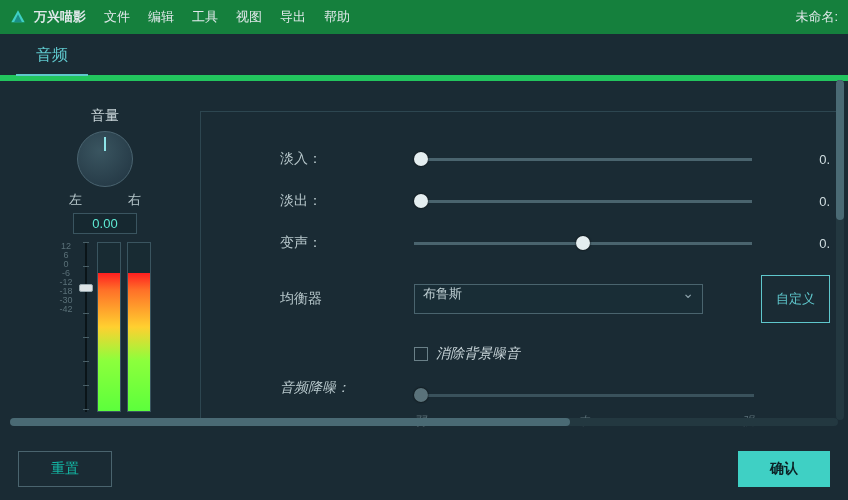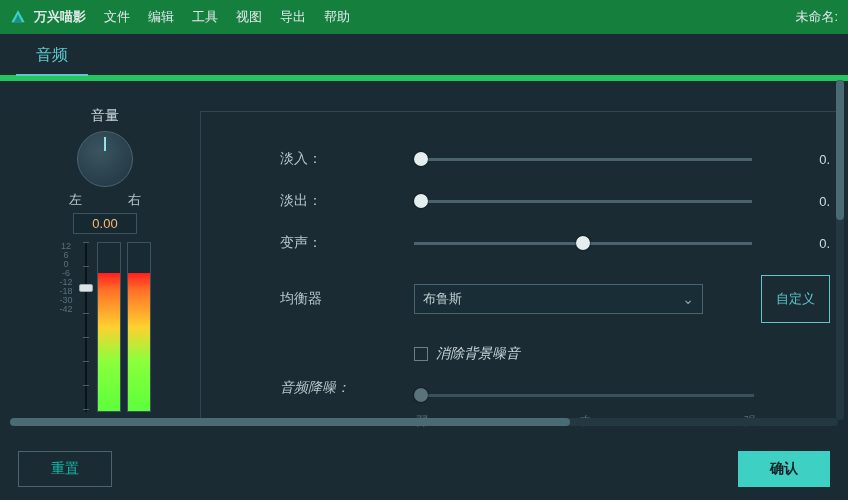--- a/index.html
+++ b/index.html
@@ -66,21 +66,21 @@
   }
   .knob-tick {
     position: absolute; left: 50%; top: 5px;
     width: 2px; height: 14px; background: #8de4e8;
     transform: translateX(-50%);
   }
   .lr { display: flex; justify-content: space-between; width: 72px; margin: 0 auto 4px; font-size: 13px; color: #b8c8cc; }
   .vol-val {
     width: 64px; margin: 0 auto 8px;
     border: 1px solid #3a5560; background: #162830;
-    font-size: 13px; padding: 2px 0; color: #fdba74;
+    font-size: 13px; padding: 2px 0; color: #5eead4;
   }
   .meters { display: flex; align-items: flex-end; justify-content: center; gap: 6px; }
   .scale {
     display: flex; flex-direction: column; 
     height: 170px; font-size: 9px; color: #5a7078; margin-right: 2px;
   }
   .scale span { display:block; line-height: 1; }
   .v-track { width: 10px; height: 170px; position: relative; }
   .v-rail { position:absolute; left:4px; top:0; bottom:0; width:2px; background:#0a1418; }
   .v-ticks { position:absolute; left:0; top:0; bottom:0; width:10px; }
@@ -111,21 +111,21 @@
     width: 14px; height: 14px; border-radius: 50%;
     background: #e4eef0; box-shadow: 0 0 2px #000;
   }
   .val-box {
     width: 26px; text-align: right; color: #d0dde0; font-size: 13px;
     margin-left: 8px;
   }
   .select {
     flex: 1; height: 30px;
     border: 1px solid #4a646e; background: #192d36;
-    display: flex; align-items: center; padding: 0 8px;
+    display: flex; padding: 0 8px;
     justify-content: space-between; cursor: pointer;
     font-size: 13px; color: #c0d0d4;
     max-width: 314px;
   }
   .chev { font-size: 14px; color: #8aa0a8; }
   .custom-btn {
     margin-left: 14px; height: 48px; padding: 0 14px;
     border: 1px solid #5fc7cc; color: #5fc7cc;
     display: flex; align-items: center; cursor: pointer;
     font-size: 13px;

